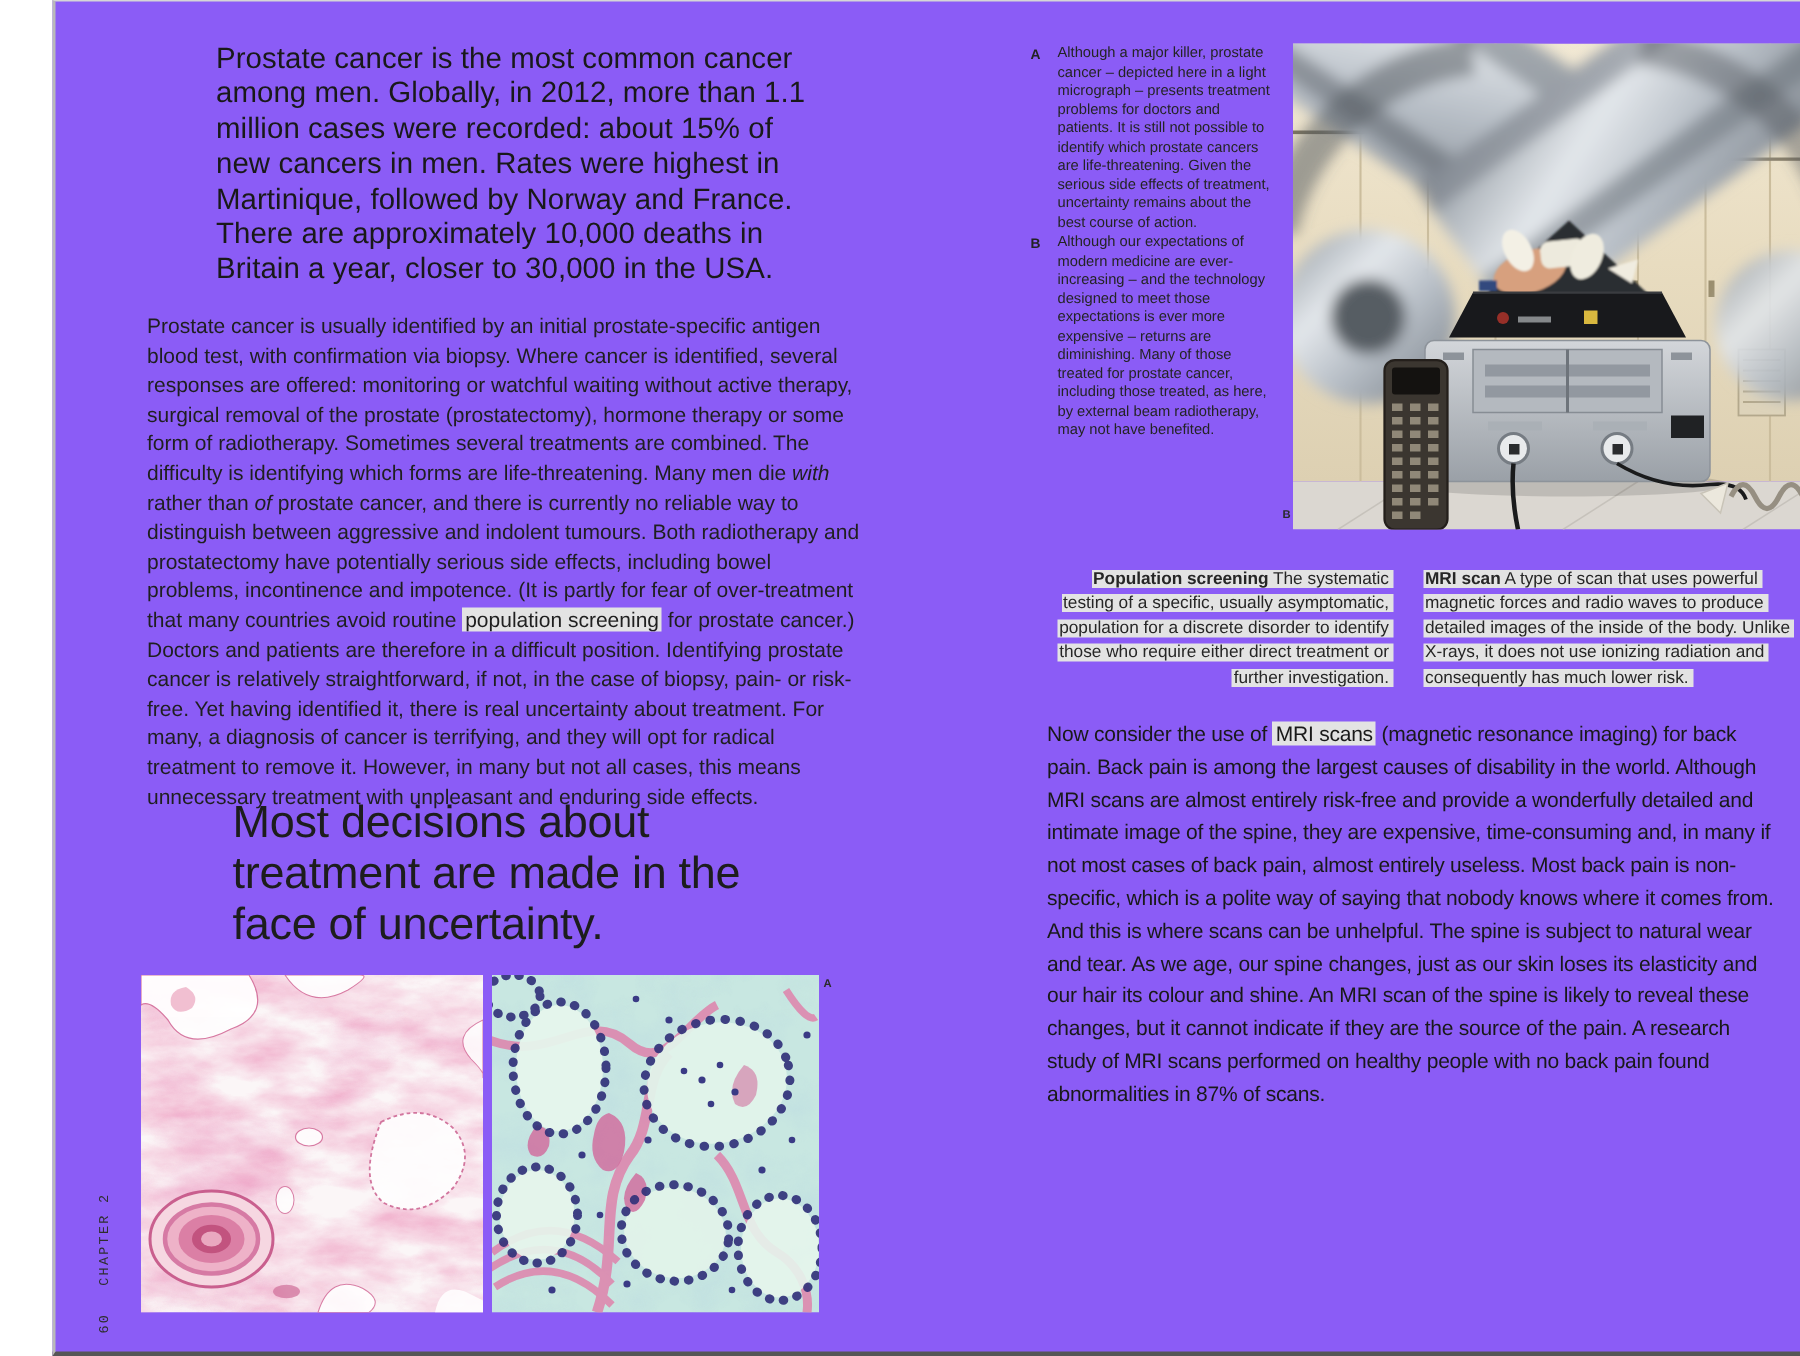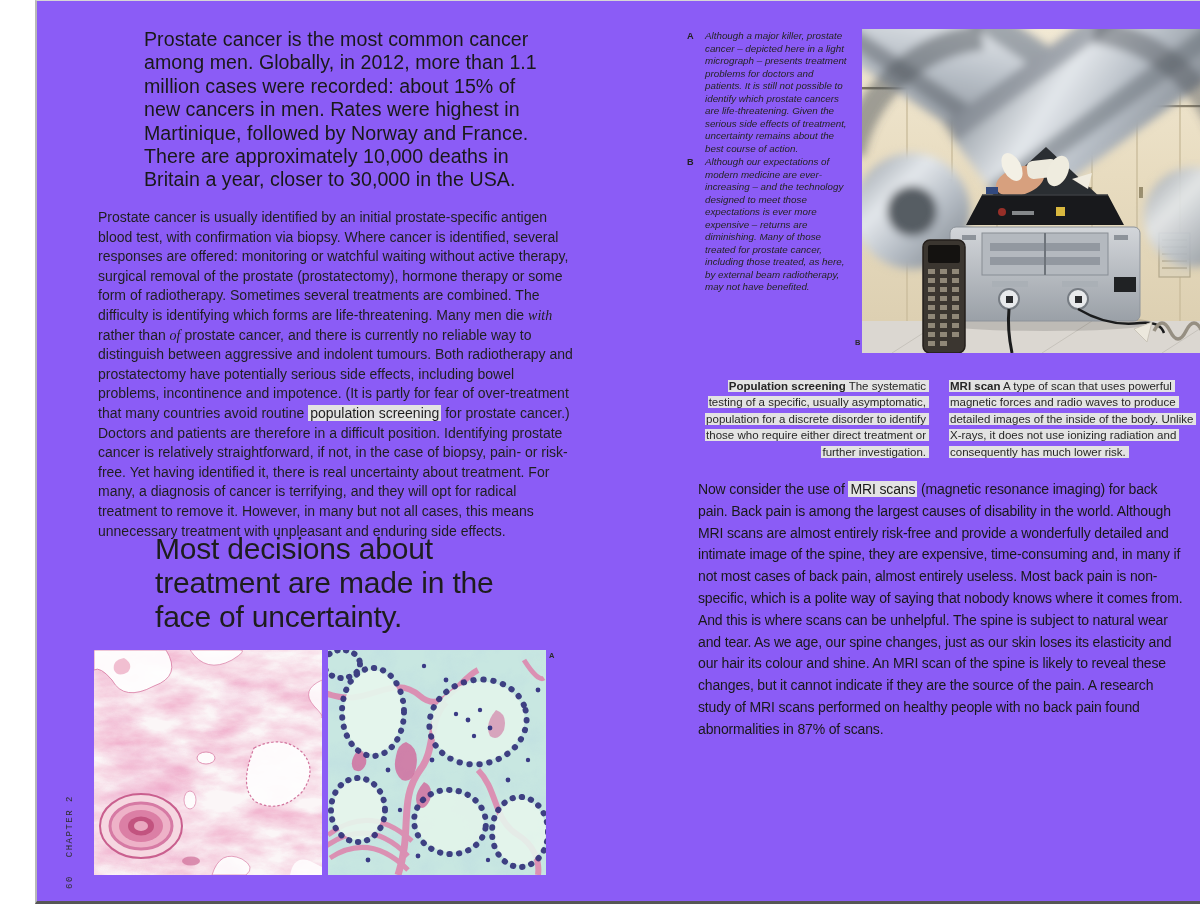--- a/index.html
+++ b/index.html
@@ -32,35 +32,35 @@
     font-family:"Liberation Mono","DejaVu Sans Mono",monospace;
     font-size:9px;letter-spacing:1.5px;color:#2e2e2e;white-space:nowrap;
     display:flex;align-items:center;
   }
   .foot-left{left:-27px;top:822px;width:120px;height:12px;transform:rotate(-90deg);gap:18px;}
   .foot-right{left:1060px;top:777px;width:212px;height:12px;transform:rotate(90deg);gap:16px;}
   
   .captions{left:650px;top:29px;width:164px;}
   .caption{display:grid;grid-template-columns:18px 1fr;margin:0 0 1px 0;}
   .caption .marker{font-size:9.2px;font-weight:700;color:#222;padding-top:0.5px;}
-  .caption .cap-text{font-size:9.8px;line-height:12.5px;color:#242424;font-style:italic;}
+  .caption .cap-text{font-size:9.8px;line-height:12.5px;color:#242424;}
   .photo-wrap{left:825px;top:28px;width:363px;height:324px;}
   .defs-row .def{position:absolute;top:377px;margin:0;font-size:11.5px;line-height:16.4px;color:#262626;}
   .def-1{left:668px;width:224px;text-align:right;}
   .def-2{left:912px;width:252px;}
   .hl-block{
     background:#e3e3e3;padding:0 3px 0 1px;
     box-decoration-break:clone;-webkit-box-decoration-break:clone;
   }
   .body-right{
     left:661px;top:478px;width:488px;
     font-size:14px;line-height:21.8px;letter-spacing:-0.15px;color:#191919;
   }
   
-  .rt-italic{font-style:italic;font-family:Liberation Serif, serif;}
+  .rt-italic{font-style:italic;}
   .rt-bold{font-weight:700;}
   .rt-highlight{
     background:#e3e3e3;padding:0 2px;
     box-decoration-break:clone;-webkit-box-decoration-break:clone;
   }
   p{margin:0;}
   svg{display:block;}
 </style>
 </head>
 <body>

